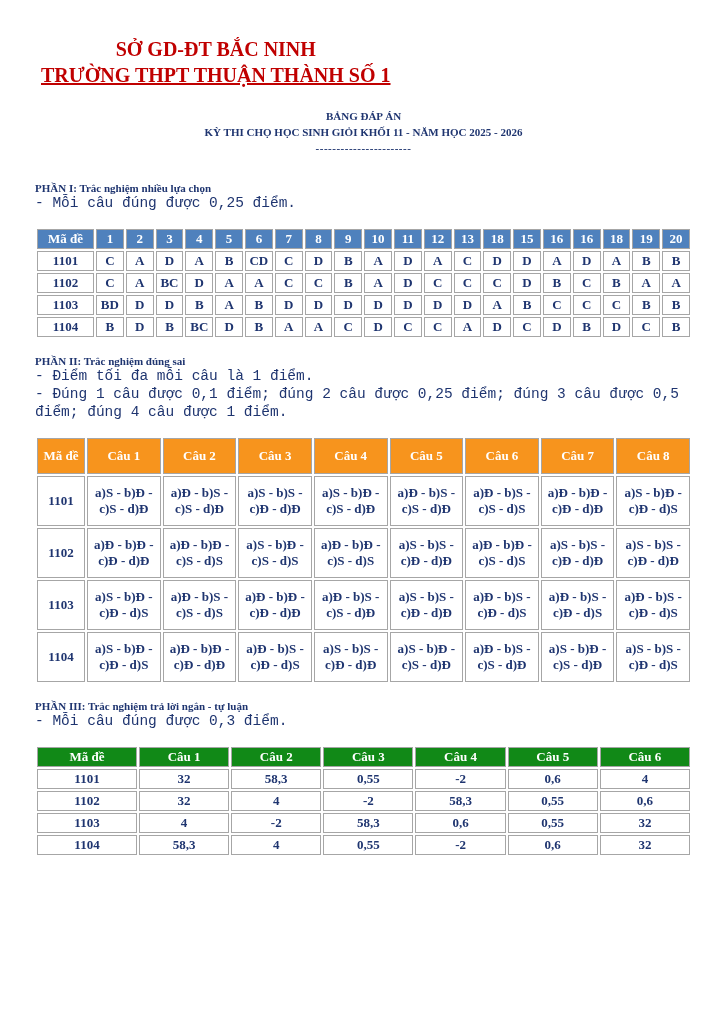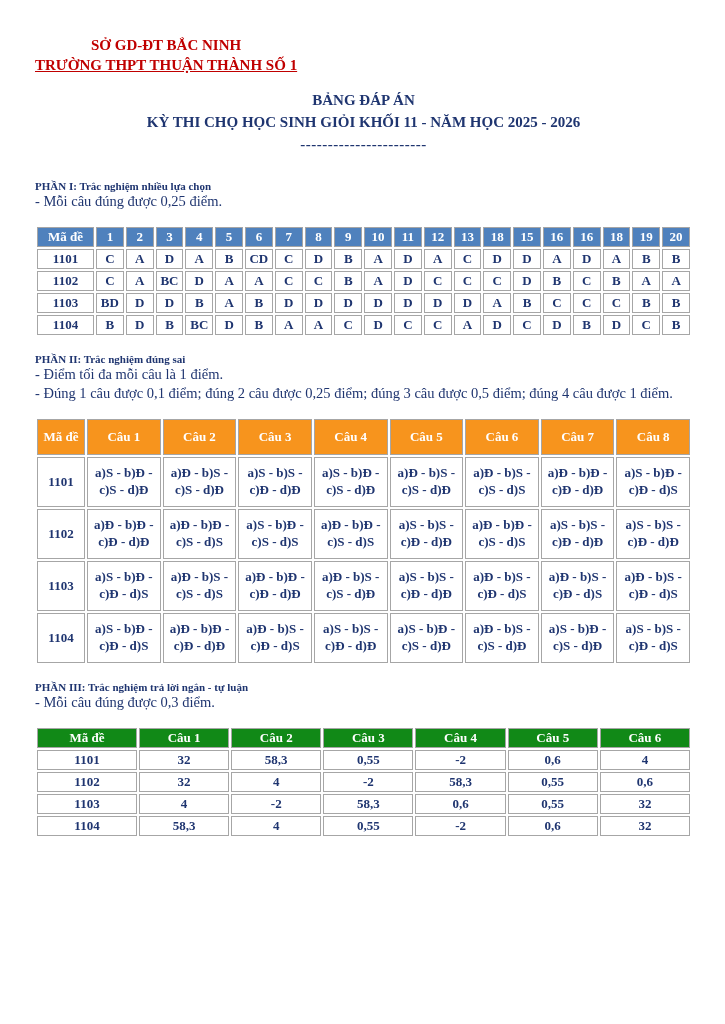--- a/index.html
+++ b/index.html
@@ -9,42 +9,42 @@
     background: #ffffff;
     font-family: "Liberation Serif", "DejaVu Serif", serif;
     color: var(--text-navy, #1f3570);
     overflow: hidden;
   }
   .page { padding: 36px 33px 0 35px; }
 
   .letterhead {
     display: inline-block;
     text-align: center;
-    margin-left: 0;
+    margin-left: 6px;
     font-weight: bold;
-    font-size: 15px;
+    font-size: 20px;
     line-height: 1.3;
     color: var(--header-red, #c00000);
   }
   .letterhead .school { text-decoration: underline; }
 
   .titles {
     text-align: center;
-    margin-top: 15px;
+    margin-top: 21px;
     font-weight: bold;
-    font-size: 15px;
+    font-size: 11px;
     line-height: 1.45;
   }
   .separator { letter-spacing: 0.5px; font-weight: bold; }
 
   .section-p1 { margin-top: 25px; }
   .section-p2 { margin-top: 16px; }
   .section-p3 { margin-top: 16px; }
   .sec-heading { font-weight: bold; font-size: 11px; }
-  .notes div { font-size: 14.5px; line-height: 1.25; }
+  .notes div { font-size: 14.5px; line-height: 1.25; font-family: Liberation Mono, monospace; }
 
   table {
     border-collapse: separate;
     border-spacing: 2px;
     table-layout: fixed;
     width: 657px;
     margin-top: 15px;
   }
   th, td {
     border: 1px solid #a6a6a6;

